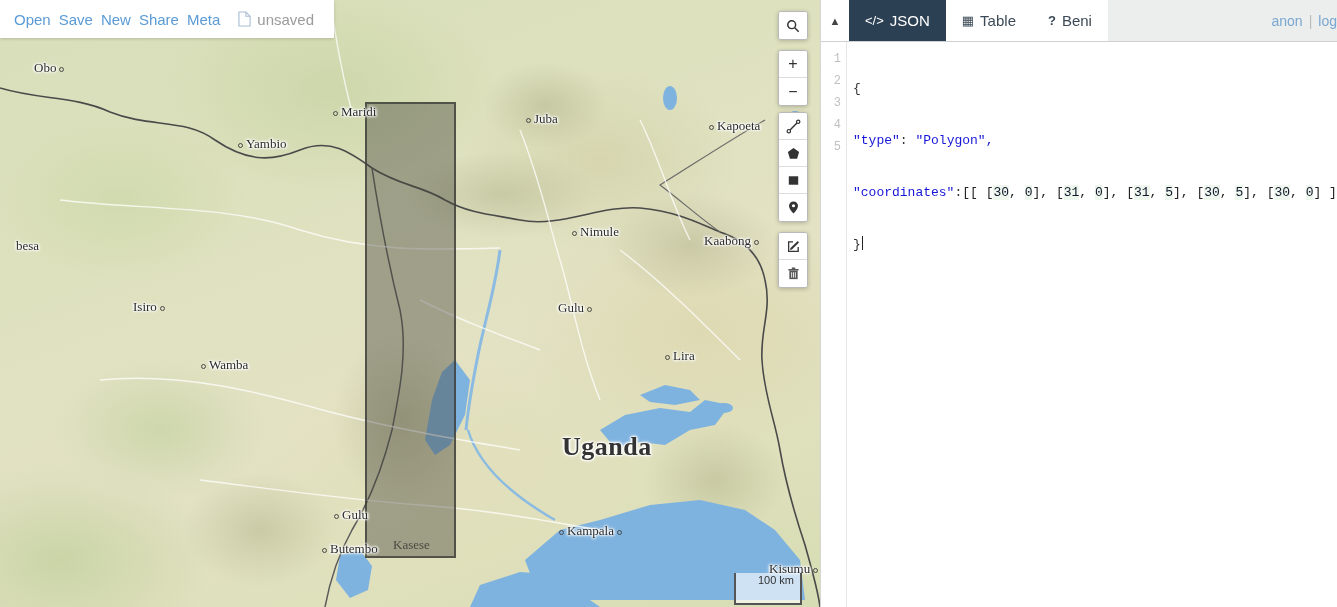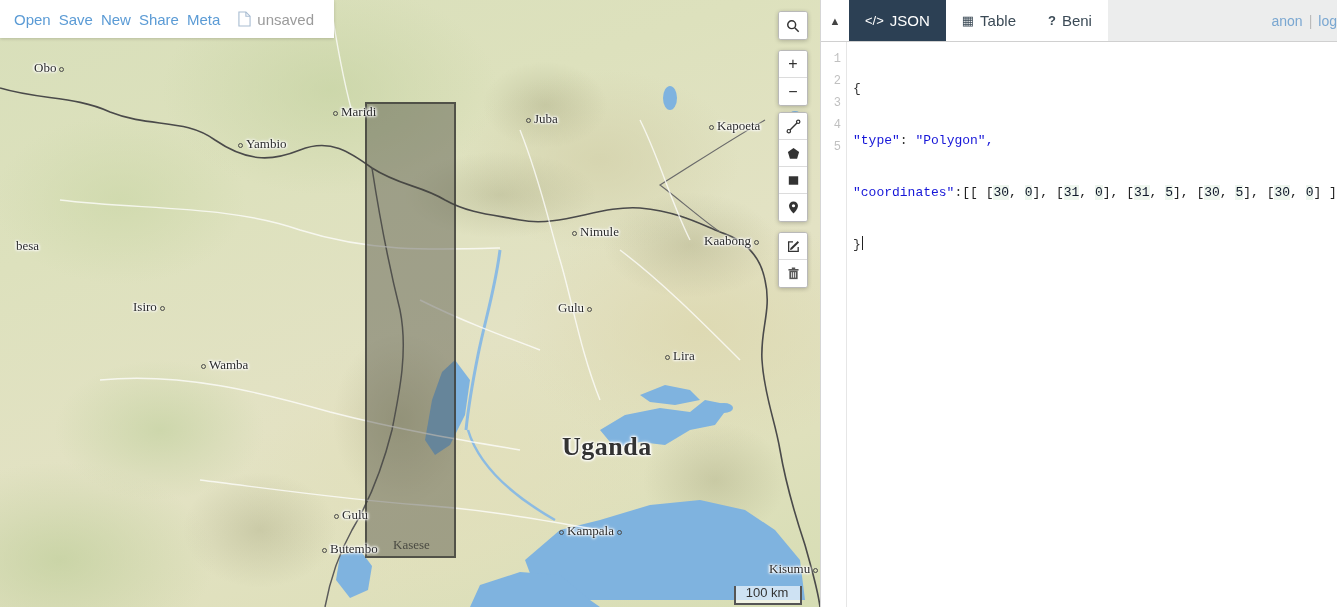--- a/index.html
+++ b/index.html
@@ -80,22 +80,22 @@
   #ctl-search { top: 11px; }
   #ctl-zoom   { top: 50px; }
   #ctl-draw   { top: 112px; }
   #ctl-edit   { top: 232px; }
 
   
   #scale-bar {
     position: absolute; right: 18px; bottom: 2px;
     background: rgba(255,255,255,.62);
     border: 2px solid #555; border-top: none;
-    font-size: 13px; color: #333; padding: 0 6px 3px 4px;
-    line-height: 14px; min-width: 68px; text-align: center;
+    font-size: 11px; color: #333; padding: 0 6px 16px 4px;
+    line-height: 14px; min-width: 68px; text-align: right;
   }
 
   
   #file-toolbar {
     position: absolute; left: 0; top: 0; width: 334px; height: 38px;
     background: #fff; display: flex; align-items: center;
     box-shadow: 0 1px 3px rgba(0,0,0,.16);
     z-index: 30;
   }
   #file-toolbar a.tool-link {

